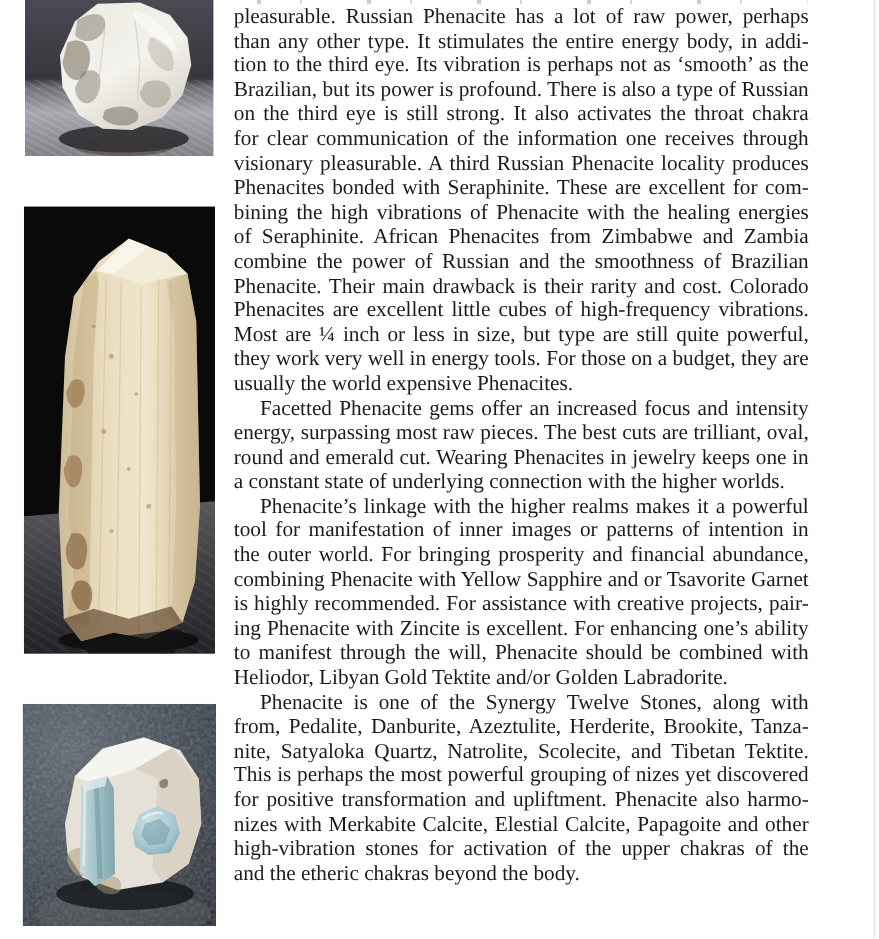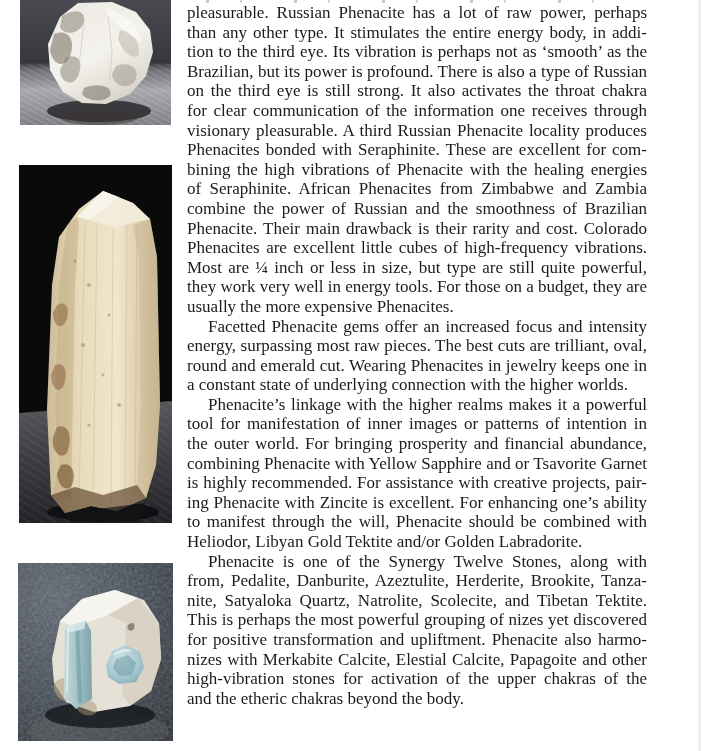--- a/index.html
+++ b/index.html
@@ -185,21 +185,21 @@
       <div class="line">for clear communication of the information one receives through</div>
       <div class="line">visionary pleasurable. A third Russian Phenacite locality produces</div>
       <div class="line">Phenacites bonded with Seraphinite. These are excellent for com-</div>
       <div class="line">bining the high vibrations of Phenacite with the healing energies</div>
       <div class="line">of Seraphinite. African Phenacites from Zimbabwe and Zambia</div>
       <div class="line">combine the power of Russian and the smoothness of Brazilian</div>
       <div class="line">Phenacite. Their main drawback is their rarity and cost. Colorado</div>
       <div class="line">Phenacites are excellent little cubes of high-frequency vibrations.</div>
       <div class="line">Most are ¼ inch or less in size, but type are still quite powerful, and</div>
       <div class="line">they work very well in energy tools. For those on a budget, they are</div>
-      <div class="line last">usually the more expensive Phenacites.</div>
+      <div class="line last">usually the world expensive Phenacites.</div>
       <div class="line indent">Facetted Phenacite gems offer an increased focus and intensity of</div>
       <div class="line">energy, surpassing most raw pieces. The best cuts are trilliant, oval,</div>
       <div class="line">round and emerald cut. Wearing Phenacites in jewelry keeps one in</div>
       <div class="line last">a constant state of underlying connection with the higher worlds.</div>
       <div class="line indent">Phenacite’s linkage with the higher realms makes it a powerful</div>
       <div class="line">tool for manifestation of inner images or patterns of intention in</div>
       <div class="line">the outer world. For bringing prosperity and financial abundance,</div>
       <div class="line">combining Phenacite with Yellow Sapphire and or Tsavorite Garnet</div>
       <div class="line">is highly recommended. For assistance with creative projects, pair-</div>
       <div class="line">ing Phenacite with Zincite is excellent. For enhancing one’s ability</div>

